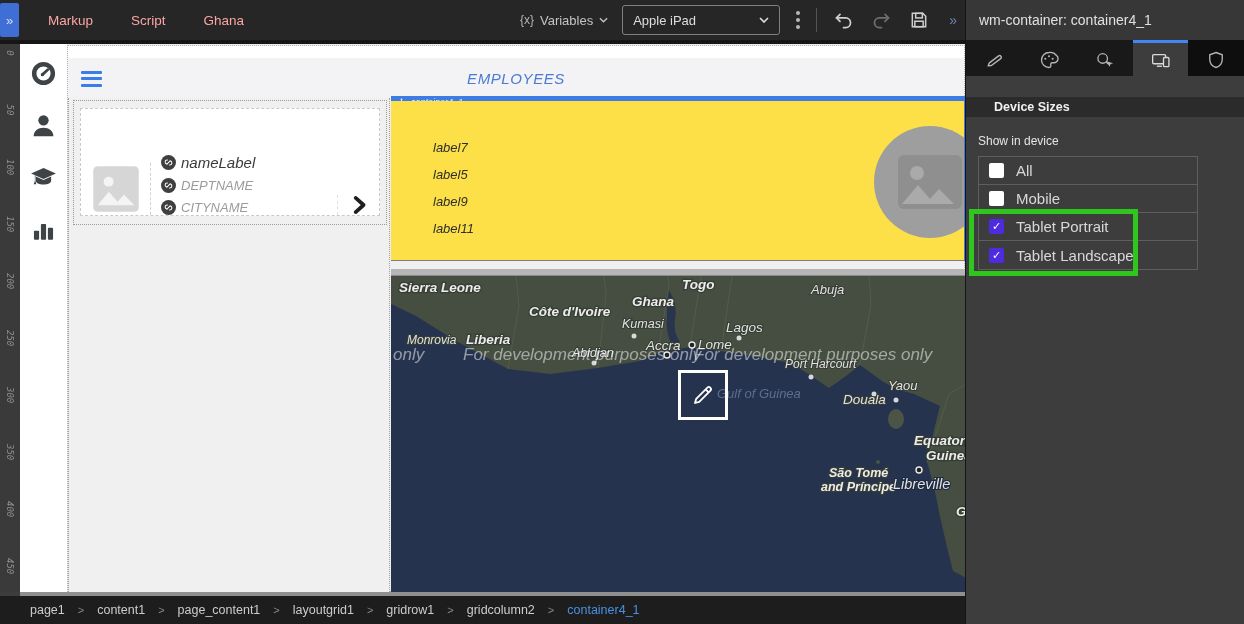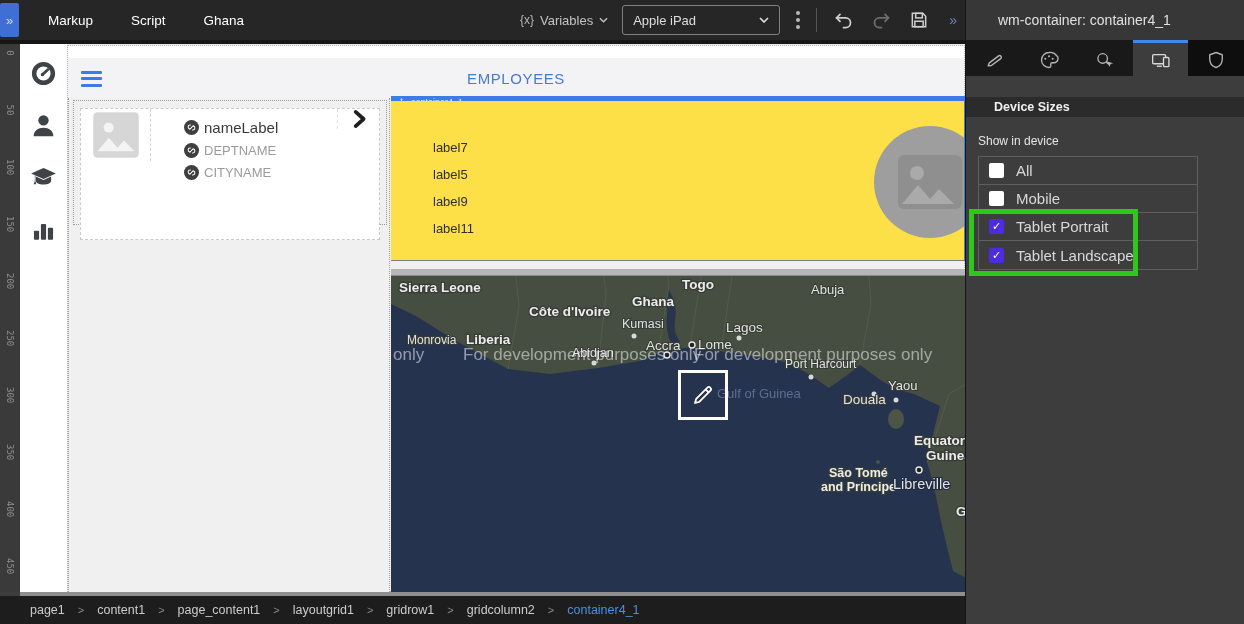--- a/index.html
+++ b/index.html
@@ -6,56 +6,56 @@
   html,body{width:1244px;height:624px;overflow:hidden;background:#3d3d3d;
     font-family:"Liberation Sans","DejaVu Sans",sans-serif;}
   #app{position:relative;width:1244px;height:624px;background:#3d3d3d;}
 
   
   .toolbar{position:absolute;left:0;top:0;width:965px;height:40px;background:#262626;
     display:flex;align-items:center;border-bottom:4px solid #161616;height:44px;padding-right:4px;}
   .collapse-left{width:19px;height:34px;background:#3f6ed4;border-radius:2px;color:#cfe2ff;
     display:flex;align-items:center;justify-content:center;font-size:13px;margin-right:10px;align-self:flex-start;margin-top:3px;}
   .tb-tabs{display:flex;height:40px;align-self:flex-start;}
-  .tb-tab{padding:0 19px;display:flex;align-items:center;font-size:13.5px;color:#ffffff;height:40px;}
+  .tb-tab{padding:0 19px;display:flex;align-items:center;font-size:13.5px;color:#fca5a5;height:40px;}
   .tb-tab.active{background:#3c3c3c;color:#ececec;border-top:3px solid #4285f4;padding-top:0;}
   .tb-right{margin-left:auto;display:flex;align-items:center;gap:14px;}
   .vars{display:flex;align-items:center;gap:6px;color:#c3c3c3;font-size:13px;}
   .vars .vx{font-size:12px;color:#b5b5b5;}
   .dev-select{width:158px;height:30px;border:1px solid #808080;border-radius:3px;color:#dedede;
     font-size:13px;display:flex;align-items:center;padding:0 10px;justify-content:space-between;background:transparent;}
   .kebab{display:flex;flex-direction:column;gap:3px;padding:0 2px;}
   .kebab i{width:4px;height:4px;border-radius:50%;background:#b9b9b9;}
   .tb-divider{width:1px;height:24px;background:#555;}
   .icon-btn{width:24px;height:24px;color:#cfcfcf;display:flex;align-items:center;justify-content:center;}
   .icon-btn.dim{color:#6e6e6e;}
   .panel-collapse{color:#6d87b4;font-size:14px;padding:0 4px;}
 
   
-  .canvas{position:absolute;left:0;top:44px;width:965px;height:548px;background:#ececec;}
+  .canvas{position:absolute;left:0;top:44px;width:965px;height:548px;background:#ececec;font-style:italic;}
   .ruler-v{position:absolute;left:0;top:0;width:20px;height:548px;background:#3a3a3a;}
   .rmark{position:absolute;left:2px;width:16px;text-align:center;transform:rotate(90deg);
     font-size:9px;color:#8f8f8f;font-family:"DejaVu Sans Mono",monospace;}
   .side-icons{position:absolute;left:20px;top:0;width:47px;height:548px;background:#ffffff;
     display:flex;flex-direction:column;align-items:center;padding-top:16px;gap:25px;}
   .side-icons .sicon{width:27px;height:27px;color:#3e4346;}
 
   .page{position:absolute;left:67px;top:1px;width:898px;height:547px;background:#f0f0f0;
     border:1px dotted #b5b5b5;}
   .page-top-strip{position:absolute;left:0;top:0;width:896px;height:12px;background:#fff;}
   .page-header{position:absolute;left:0;top:12px;width:896px;height:41px;background:#f3f3f5;
     display:flex;align-items:center;}
   .hamburger{position:absolute;left:13px;display:flex;flex-direction:column;gap:3.5px;}
   .hamburger i{width:21px;height:3px;background:#3b7de8;border-radius:1px;}
   .page-title{width:100%;text-align:center;color:#4a7ad2;font-size:15px;letter-spacing:.6px;font-weight:500;}
 
   .left-col{position:absolute;left:0;top:52px;width:322px;height:494px;background:#f0f0f0;
     border-left:1px dotted #9f9f9f;border-right:1px dotted #9f9f9f;}
   .list-widget{position:absolute;left:4px;top:2px;width:314px;height:125px;border:1px dotted #9a9a9a;padding:7px 6px;}
-  .card{width:300px;height:132px;background:#fff;border:1px dashed #c9c9c9;display:flex;align-items:flex-start;gap:23px;}
+  .card{width:300px;height:108px;background:#fff;border:1px dashed #c9c9c9;display:flex;align-items:flex-end;}
   .card-img{width:70px;display:flex;align-items:center;justify-content:center;border-right:1px dashed #d2d2d2;}
   .card-img svg{width:52px;height:52px;}
   .card-text{flex:1;padding:10px 0 0 10px;display:flex;flex-direction:column;gap:7px;}
   .bind-row{display:flex;align-items:center;gap:5px;}
   .bind-ico{width:15px;height:15px;flex:none;}
   .lbl-name{font-size:15px;color:#3a3a3a;}
   .lbl-sub{font-size:13px;color:#9b9b9b;}
   .card-chev{width:42px;display:flex;align-items:center;justify-content:center;border-left:1px dashed #e0e0e0;color:#1f1f1f;}
   .card-chev svg{width:20px;height:20px;}
 
@@ -76,21 +76,21 @@
   .map-edit-btn svg{width:24px;height:24px;}
 
   .bottom-line{position:absolute;left:20px;top:592px;width:945px;height:4px;background:#8f8f8f;}
   .breadcrumb{position:absolute;left:0;top:596px;width:965px;height:28px;background:#1d1d1d;
     display:flex;align-items:center;padding-left:30px;gap:13px;font-size:12.5px;color:#cccccc;}
   .breadcrumb .sep{color:#8a8a8a;font-size:11px;}
   .breadcrumb .crumb.current{color:#4a90e2;}
 
   
   .right-panel{position:absolute;left:965px;top:0;width:279px;height:624px;background:#3d3d3d;border-left:1px solid #151515;}
-  .rp-header{height:40px;background:#373737;color:#e0e0e0;font-size:14px;display:flex;align-items:center;padding-left:32px;}
+  .rp-header{height:40px;background:#373737;color:#e0e0e0;font-size:14px;display:flex;align-items:center;padding-left:13px;}
   .rp-tabs{height:36px;display:flex;background:#191919;}
   .rp-tab{flex:1;display:flex;align-items:center;justify-content:center;color:#b5b5b5;border-top:3px solid transparent;}
   .rp-tab svg{width:20px;height:20px;}
   .rp-tab.active{background:#3d3d3d;border-top-color:#4285f4;color:#d9d9d9;}
   .rp-tab.last{background:#0e0e0e;}
   .rp-section-title{margin-top:21px;height:20px;background:#2b2b2b;color:#f0f0f0;font-size:12.5px;font-weight:bold;
     display:flex;align-items:center;padding-left:28px;}
   .rp-sub{color:#e5e5e5;font-size:12px;padding:17px 0 8px 12px;}
   .rp-table{margin-left:12px;width:220px;border:1px solid #5e5e5e;}
   .rp-row{height:28px;display:flex;align-items:center;padding-left:10px;gap:12px;border-bottom:1px solid #5e5e5e;}

